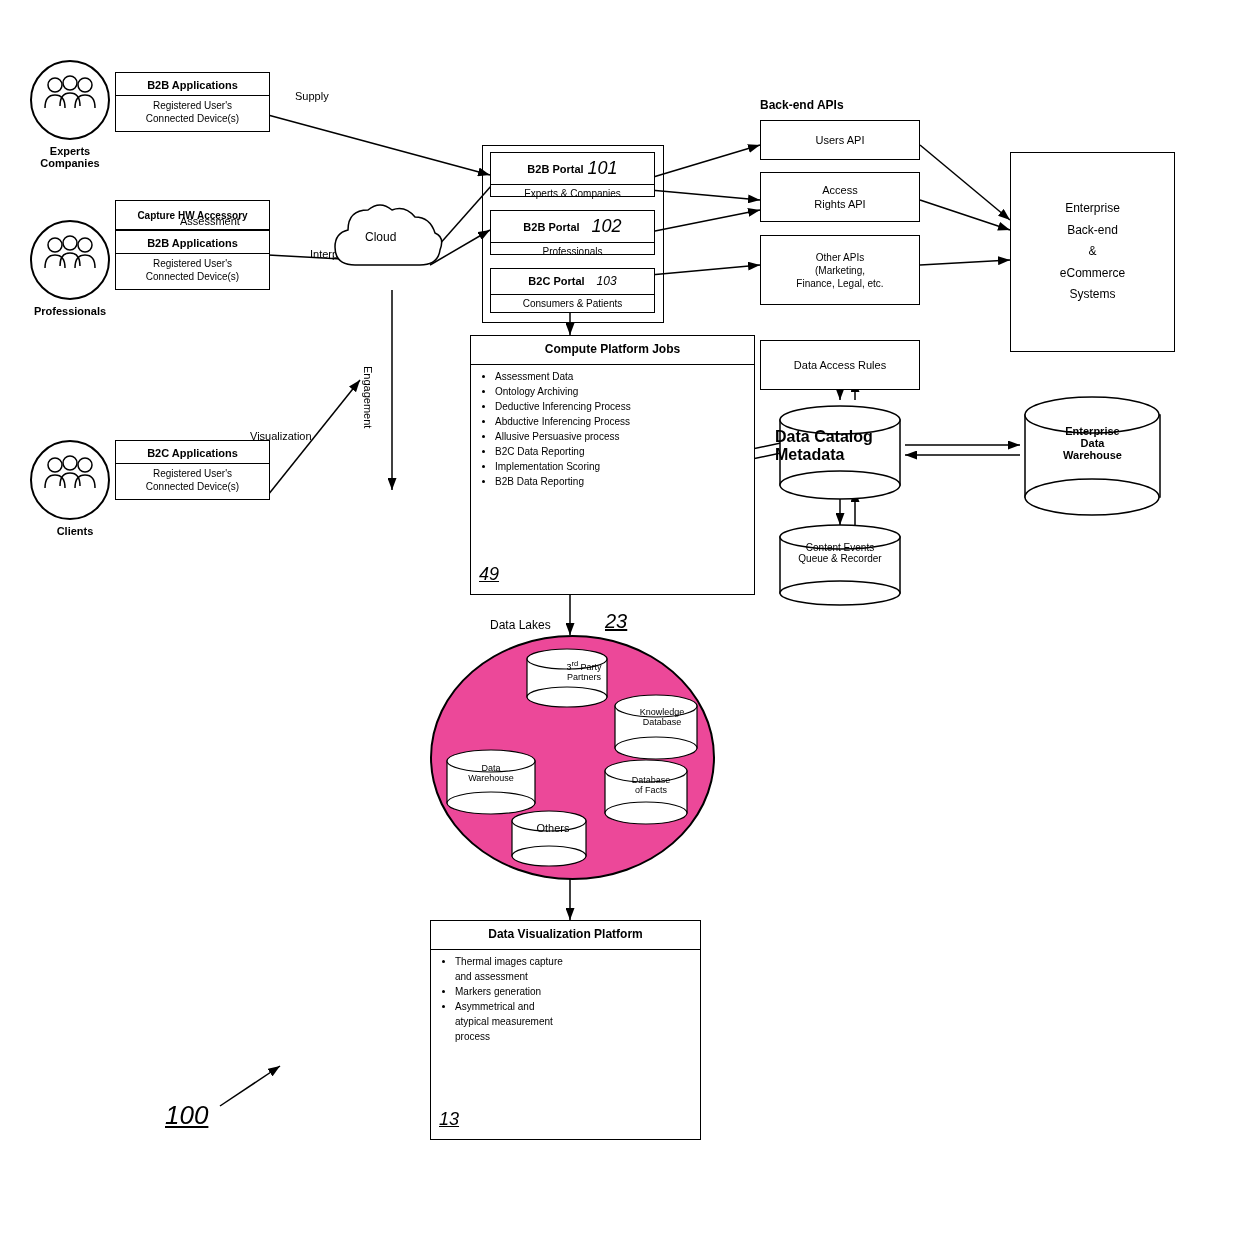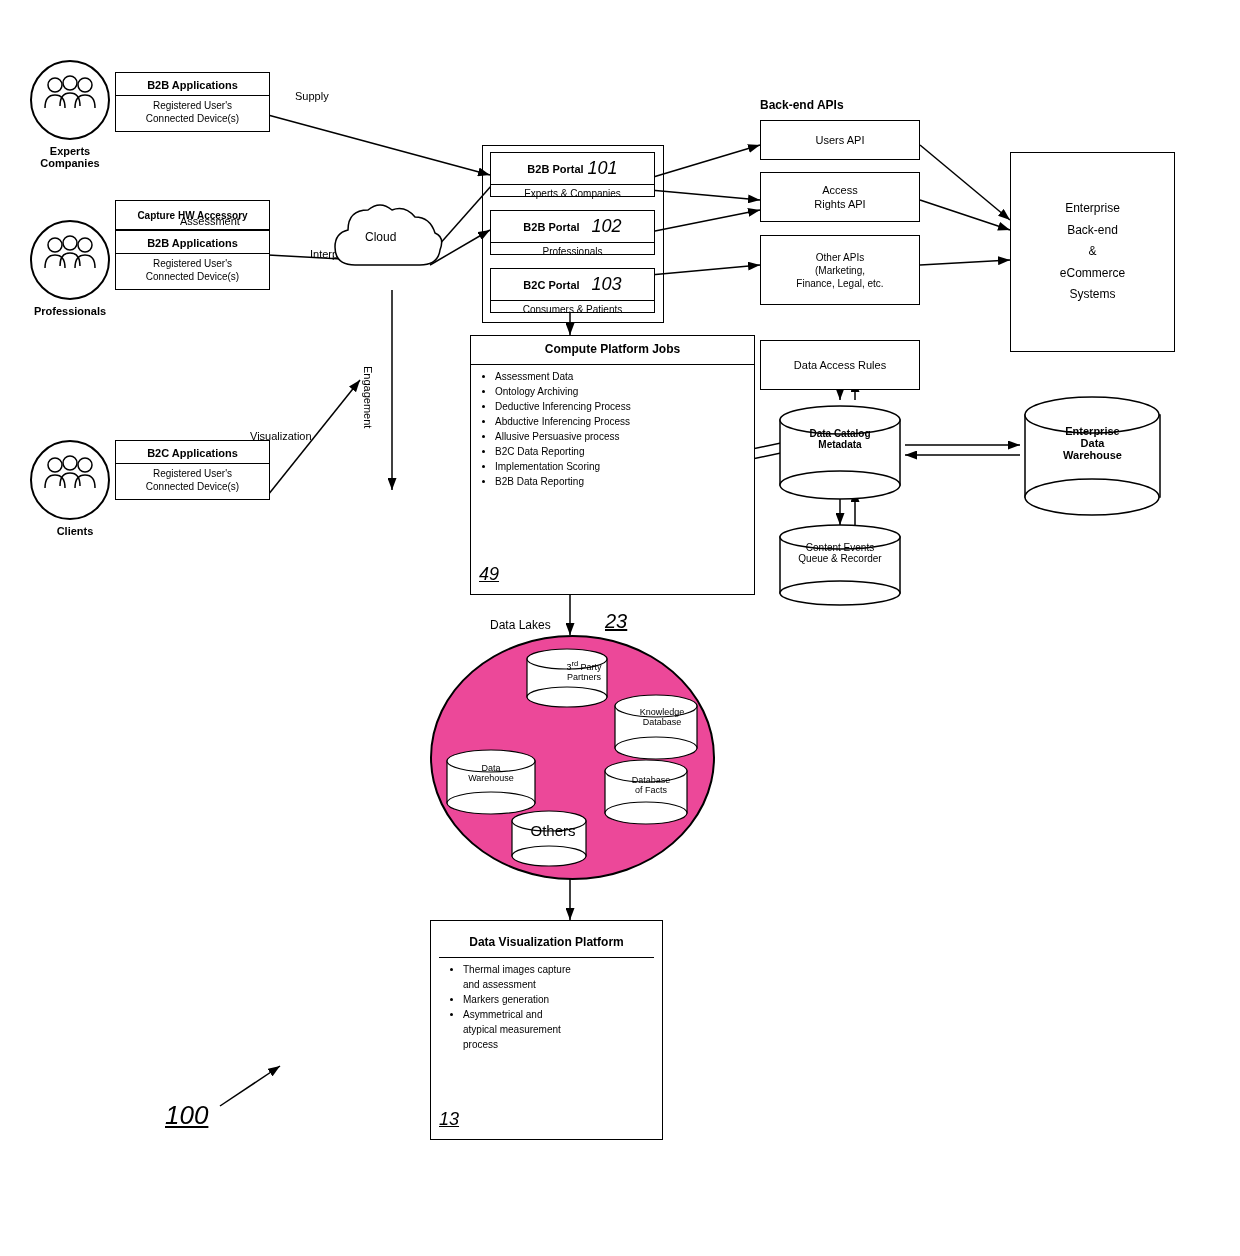--- a/index.html
+++ b/index.html
@@ -226,21 +226,21 @@
         <span style="font-size:18px;font-style:italic;margin-left:12px;">102</span>
       </div>
       <div style="border-top:1.5px solid #000;font-size:10px;padding:2px;text-align:center;">Professionals</div>
     </div>
   </div>
 
   <div class="box" style="left:490px;top:268px;width:165px;height:45px;">
     <div style="display:flex;flex-direction:column;width:100%;height:100%;">
       <div style="display:flex;align-items:center;justify-content:center;height:100%;padding:4px;">
         <span style="font-weight:bold;font-size:11px;">B2C Portal</span>
-        <span style="font-size:18px;font-style:italic;margin-left:12px;">103</span>
+        <span style="font-size:12px;font-style:italic;margin-left:12px;">103</span>
       </div>
       <div style="border-top:1.5px solid #000;font-size:10px;padding:2px;text-align:center;">Consumers &amp; Patients</div>
     </div>
   </div>
 
   <div style="position:absolute;left:482px;top:145px;width:182px;height:178px;border:1.5px solid #000;background:transparent;pointer-events:none;"></div>
 
   <div style="position:absolute;top:98px;left:760px;font-weight:bold;font-size:12px;">Back-end APIs</div>
 
   <div class="box" style="left:760px;top:120px;width:160px;height:40px;">
@@ -280,21 +280,21 @@
 
   <div style="position:absolute;left:775px;top:400px;width:130px;height:100px;">
     <svg width="130" height="100" viewBox="0 0 130 100">
 
       <rect x="5" y="20" width="120" height="65" fill="#fff" stroke="#000" stroke-width="1.5"></rect>
 
       <ellipse cx="65" cy="20" rx="60" ry="14" fill="#fff" stroke="#000" stroke-width="1.5"></ellipse>
 
       <ellipse cx="65" cy="85" rx="60" ry="14" fill="#fff" stroke="#000" stroke-width="1.5"></ellipse>
     </svg>
-    <div style="position:absolute;top:28px;left:0;width:130px;text-align:center;font-size:10px;font-weight:bold;">Data Catalog<br>Metadata</div>
+    <div style="position:absolute;top:28px;left:0;width:130px;text-align:left;font-size:16px;font-weight:bold;">Data Catalog<br>Metadata</div>
   </div>
 
   <div style="position:absolute;left:775px;top:520px;width:130px;height:90px;">
     <svg width="130" height="90" viewBox="0 0 130 90">
       <rect x="5" y="17" width="120" height="56" fill="#fff" stroke="#000" stroke-width="1.5"></rect>
       <ellipse cx="65" cy="17" rx="60" ry="12" fill="#fff" stroke="#000" stroke-width="1.5"></ellipse>
       <ellipse cx="65" cy="73" rx="60" ry="12" fill="#fff" stroke="#000" stroke-width="1.5"></ellipse>
     </svg>
     <div style="position:absolute;top:22px;left:0;width:130px;text-align:center;font-size:10px;">Content Events<br>Queue &amp; Recorder</div>
   </div>
@@ -343,24 +343,24 @@
         <rect x="5" y="14" width="74" height="35" fill="#fff" stroke="#000" stroke-width="1.2"></rect>
         <ellipse cx="42" cy="14" rx="37" ry="10" fill="#fff" stroke="#000" stroke-width="1.2"></ellipse>
         <ellipse cx="42" cy="49" rx="37" ry="10" fill="#fff" stroke="#000" stroke-width="1.2"></ellipse>
       </g>
     </svg>
 
     <div style="position:absolute;top:22px;left:112px;width:80px;text-align:center;font-size:9px;">3<sup>rd</sup> Party<br>Partners</div>
     <div style="position:absolute;top:70px;left:190px;width:80px;text-align:center;font-size:9px;">Knowledge<br>Database</div>
     <div style="position:absolute;top:126px;left:18px;width:82px;text-align:center;font-size:9px;">Data<br>Warehouse</div>
     <div style="position:absolute;top:138px;left:178px;width:82px;text-align:center;font-size:9px;">Database<br>of Facts</div>
-    <div style="position:absolute;top:185px;left:84px;width:74px;text-align:center;font-size:15px;">Others</div>
-  </div>
-
-  <div class="box" style="left:430px;top:920px;width:233px;height:220px;flex-direction:column;align-items:flex-start;justify-content:flex-start;padding:8px;">
+    <div style="position:absolute;top:185px;left:84px;width:74px;text-align:center;font-size:11px;">Others</div>
+  </div>
+
+  <div class="box" style="left:430px;top:920px;width:271px;height:220px;flex-direction:column;align-items:flex-start;justify-content:flex-start;padding:0;">
     <div style="font-weight:bold;font-size:12px;padding:6px;width:100%;text-align:center;border-bottom:1.5px solid #000;">Data Visualization Platform</div>
     <ul class="bullet-list">
       <li>Thermal images capture<br>and assessment</li>
       <li>Markers generation</li>
       <li>Asymmetrical and<br>atypical measurement<br>process</li>
     </ul>
     <div style="position:absolute;bottom:8px;left:8px;font-size:18px;text-decoration:underline;font-style:italic;">13</div>
   </div>
 
   <div style="position:absolute;bottom:125px;left:165px;font-size:26px;font-style:italic;text-decoration:underline;">100</div>

